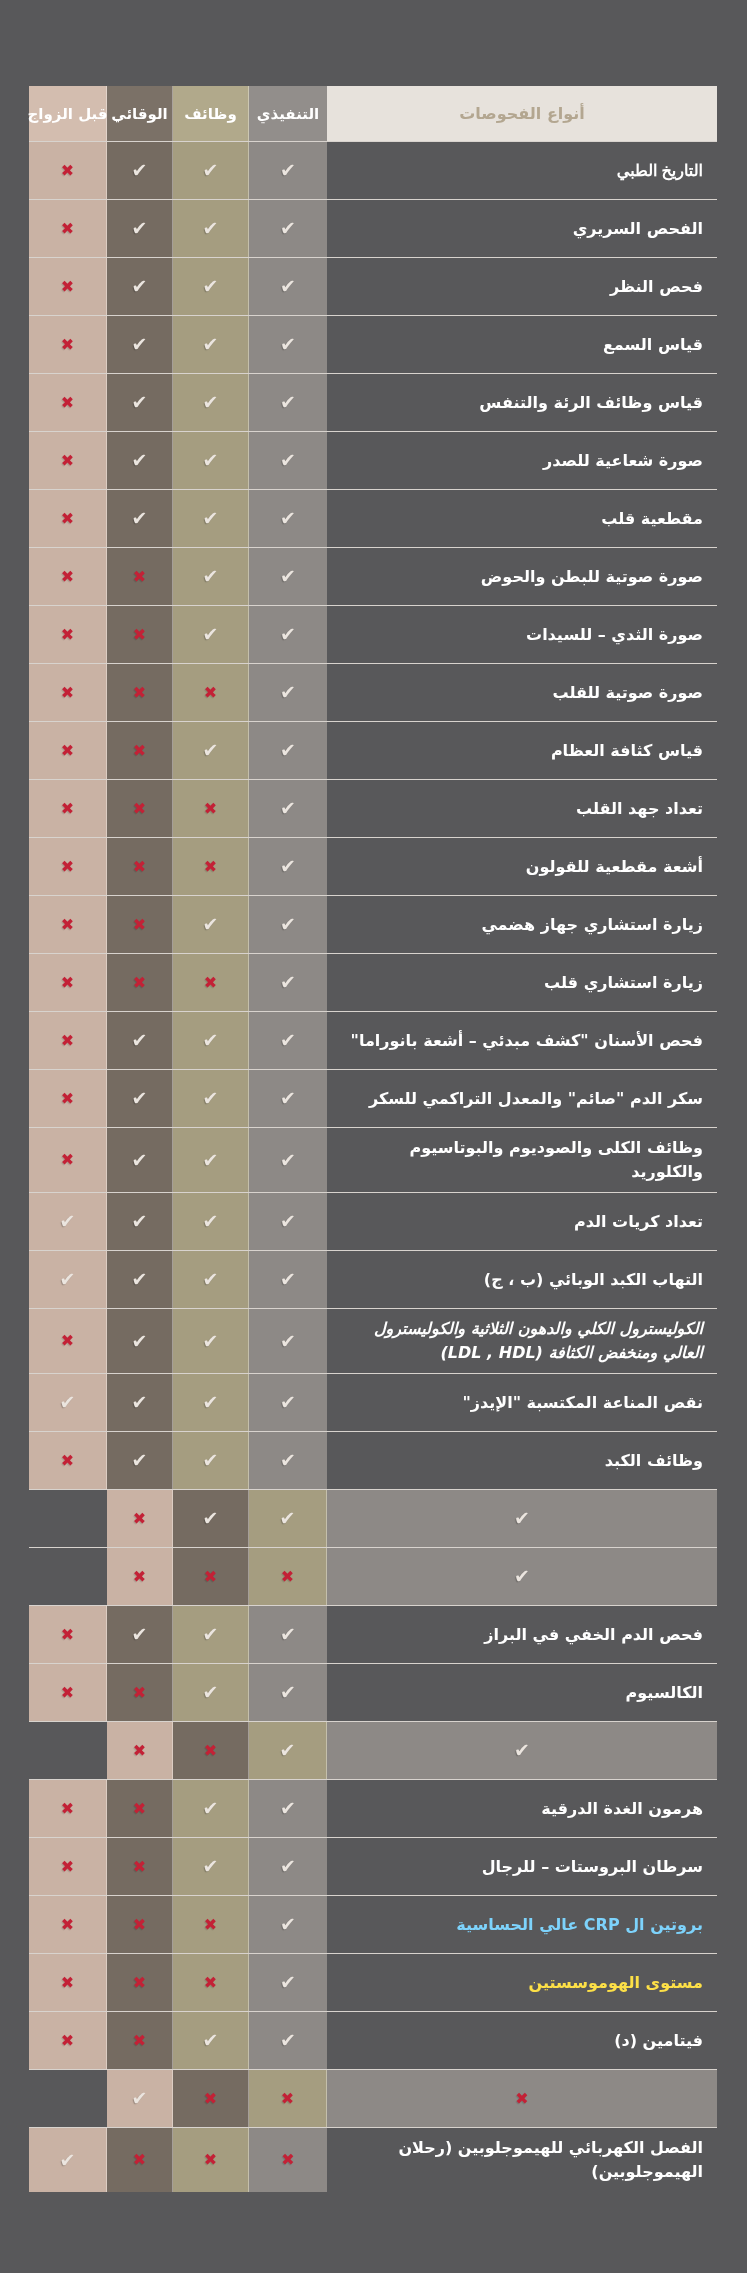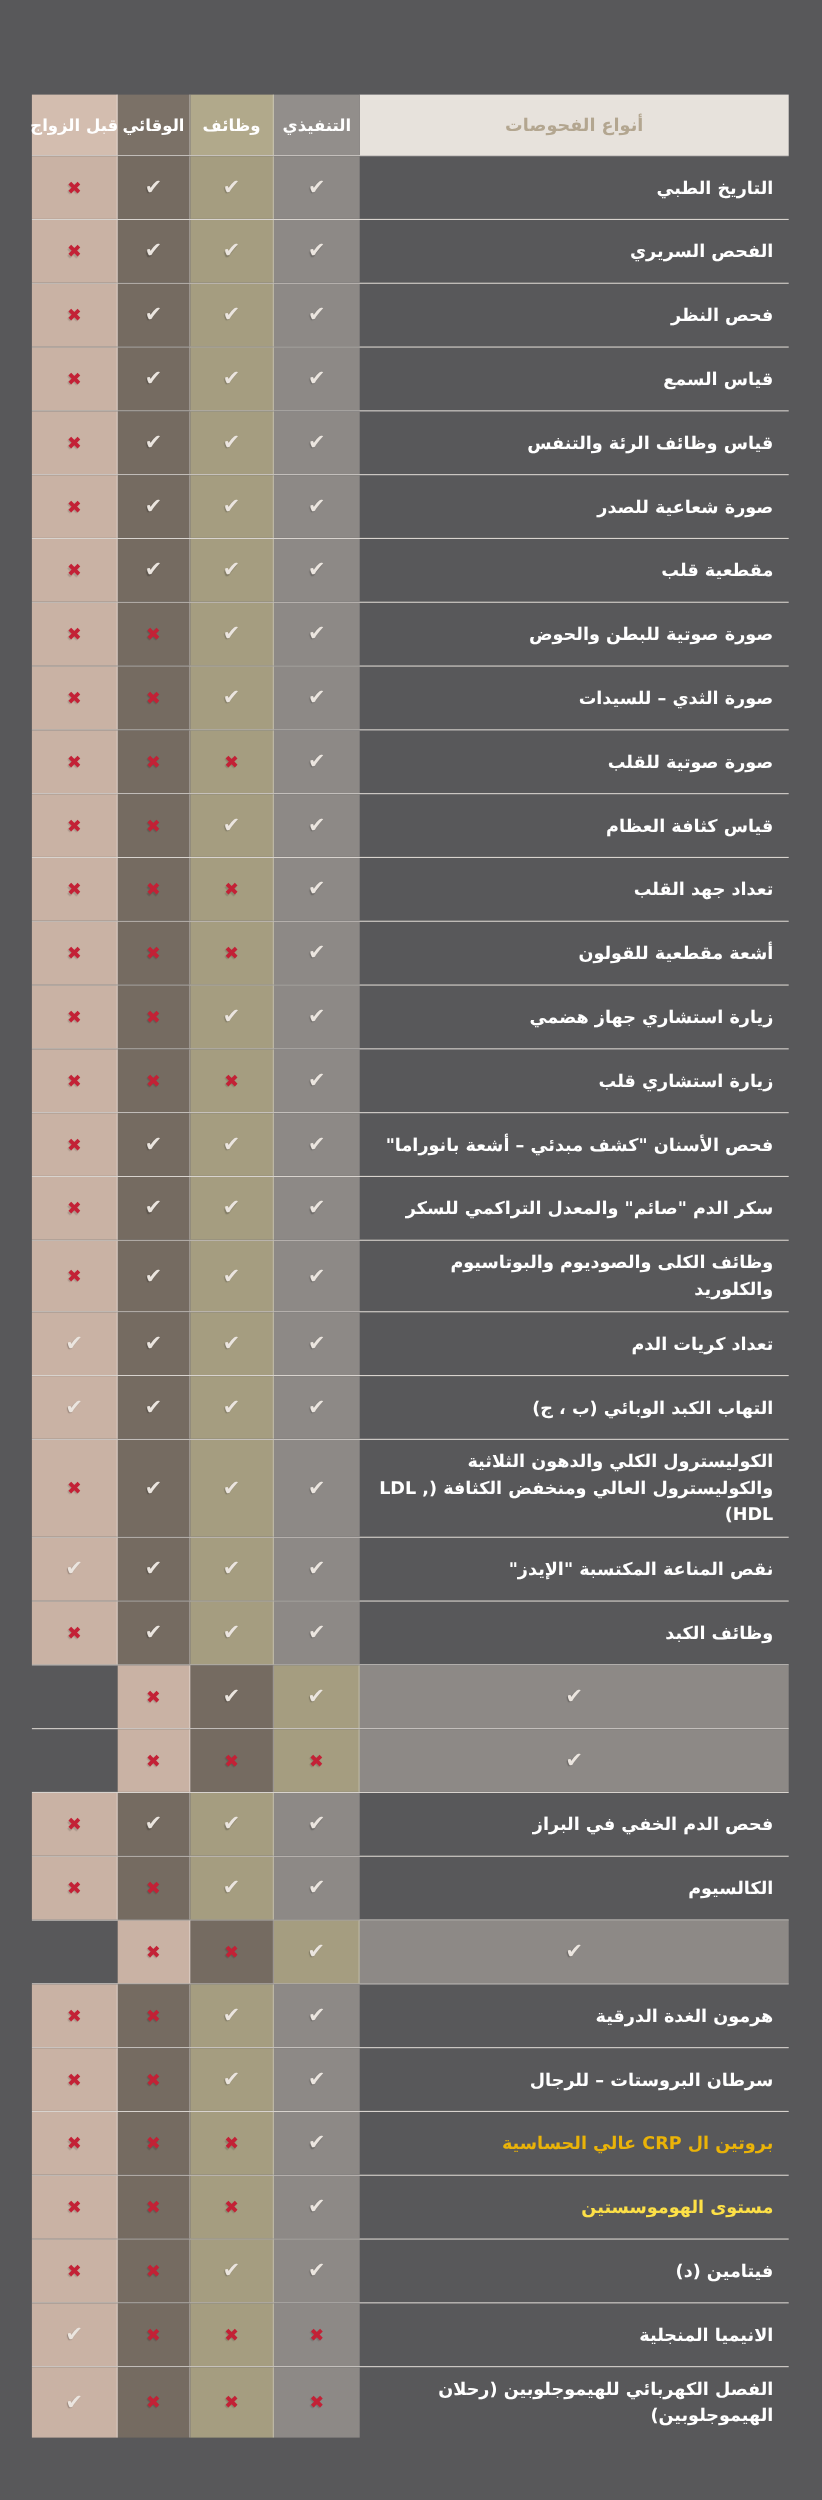--- a/index.html
+++ b/index.html
@@ -75,21 +75,21 @@
         <span>وظائف</span>
       </div>
       <div class="cell c hc" style="background: rgb(123, 113, 103);">
         <span>الوقائي</span>
       </div>
       <div class="cell c hc" style="background: rgb(211, 189, 175);">
         <span>قبل الزواج</span>
       </div>
     </div>
   <div class="row body">
-        <div class="cell name" style="color: rgb(255, 255, 255);">التاريخ الطبي</div>
+        <div class="cell name" style="color: rgb(255, 255, 255); font-family: Liberation Serif, serif;">التاريخ الطبي</div>
         <div class="cell c" style="background: rgb(141, 137, 134);">
           <span class="glyph check" style="color: rgb(235, 229, 223);">✔</span>
         </div>
         <div class="cell c" style="background: rgb(165, 157, 128);">
           <span class="glyph check" style="color: rgb(235, 229, 223);">✔</span>
         </div>
         <div class="cell c" style="background: rgb(117, 107, 97);">
           <span class="glyph check" style="color: rgb(235, 229, 223);">✔</span>
         </div>
         <div class="cell c" style="background: rgb(201, 178, 164);">
@@ -375,21 +375,21 @@
           <span class="glyph check" style="color: rgb(235, 229, 223);">✔</span>
         </div>
         <div class="cell c" style="background: rgb(117, 107, 97);">
           <span class="glyph check" style="color: rgb(235, 229, 223);">✔</span>
         </div>
         <div class="cell c" style="background: rgb(201, 178, 164);">
           <span class="glyph check" style="color: rgb(235, 229, 223);">✔</span>
         </div>
       </div>
       <div class="row body">
-        <div class="cell name" style="color: rgb(255, 255, 255);">الكوليسترول الكلي والدهون الثلاثية والكوليسترول العالي ومنخفض الكثافة (LDL , HDL)</div>
+        <div class="cell name" style="color: rgb(255, 255, 255); font-style: italic;">الكوليسترول الكلي والدهون الثلاثية والكوليسترول العالي ومنخفض الكثافة (LDL , HDL)</div>
         <div class="cell c" style="background: rgb(141, 137, 134);">
           <span class="glyph check" style="color: rgb(235, 229, 223);">✔</span>
         </div>
         <div class="cell c" style="background: rgb(165, 157, 128);">
           <span class="glyph check" style="color: rgb(235, 229, 223);">✔</span>
         </div>
         <div class="cell c" style="background: rgb(117, 107, 97);">
           <span class="glyph check" style="color: rgb(235, 229, 223);">✔</span>
         </div>
         <div class="cell c" style="background: rgb(201, 178, 164);">
@@ -522,21 +522,21 @@
           <span class="glyph check" style="color: rgb(235, 229, 223);">✔</span>
         </div>
         <div class="cell c" style="background: rgb(117, 107, 97);">
           <span class="glyph cross" style="color: rgb(195, 33, 54);">✖</span>
         </div>
         <div class="cell c" style="background: rgb(201, 178, 164);">
           <span class="glyph cross" style="color: rgb(195, 33, 54);">✖</span>
         </div>
       </div>
       <div class="row body">
-        <div class="cell name" style="color: #eab308;">بروتين ال CRP عالي الحساسية</div>
+        <div class="cell name" style="color: #7dd3fc;">بروتين ال CRP عالي الحساسية</div>
         <div class="cell c" style="background: rgb(141, 137, 134);">
           <span class="glyph check" style="color: rgb(235, 229, 223);">✔</span>
         </div>
         <div class="cell c" style="background: rgb(165, 157, 128);">
           <span class="glyph cross" style="color: rgb(195, 33, 54);">✖</span>
         </div>
         <div class="cell c" style="background: rgb(117, 107, 97);">
           <span class="glyph cross" style="color: rgb(195, 33, 54);">✖</span>
         </div>
         <div class="cell c" style="background: rgb(201, 178, 164);">
@@ -567,21 +567,20 @@
           <span class="glyph check" style="color: rgb(235, 229, 223);">✔</span>
         </div>
         <div class="cell c" style="background: rgb(117, 107, 97);">
           <span class="glyph cross" style="color: rgb(195, 33, 54);">✖</span>
         </div>
         <div class="cell c" style="background: rgb(201, 178, 164);">
           <span class="glyph cross" style="color: rgb(195, 33, 54);">✖</span>
         </div>
       </div>
       <div class="row body">
-        <div class="cell name" style="color: rgb(255, 255, 255);">الانيميا المنجلية</div>
         <div class="cell c" style="background: rgb(141, 137, 134);">
           <span class="glyph cross" style="color: rgb(195, 33, 54);">✖</span>
         </div>
         <div class="cell c" style="background: rgb(165, 157, 128);">
           <span class="glyph cross" style="color: rgb(195, 33, 54);">✖</span>
         </div>
         <div class="cell c" style="background: rgb(117, 107, 97);">
           <span class="glyph cross" style="color: rgb(195, 33, 54);">✖</span>
         </div>
         <div class="cell c" style="background: rgb(201, 178, 164);">

